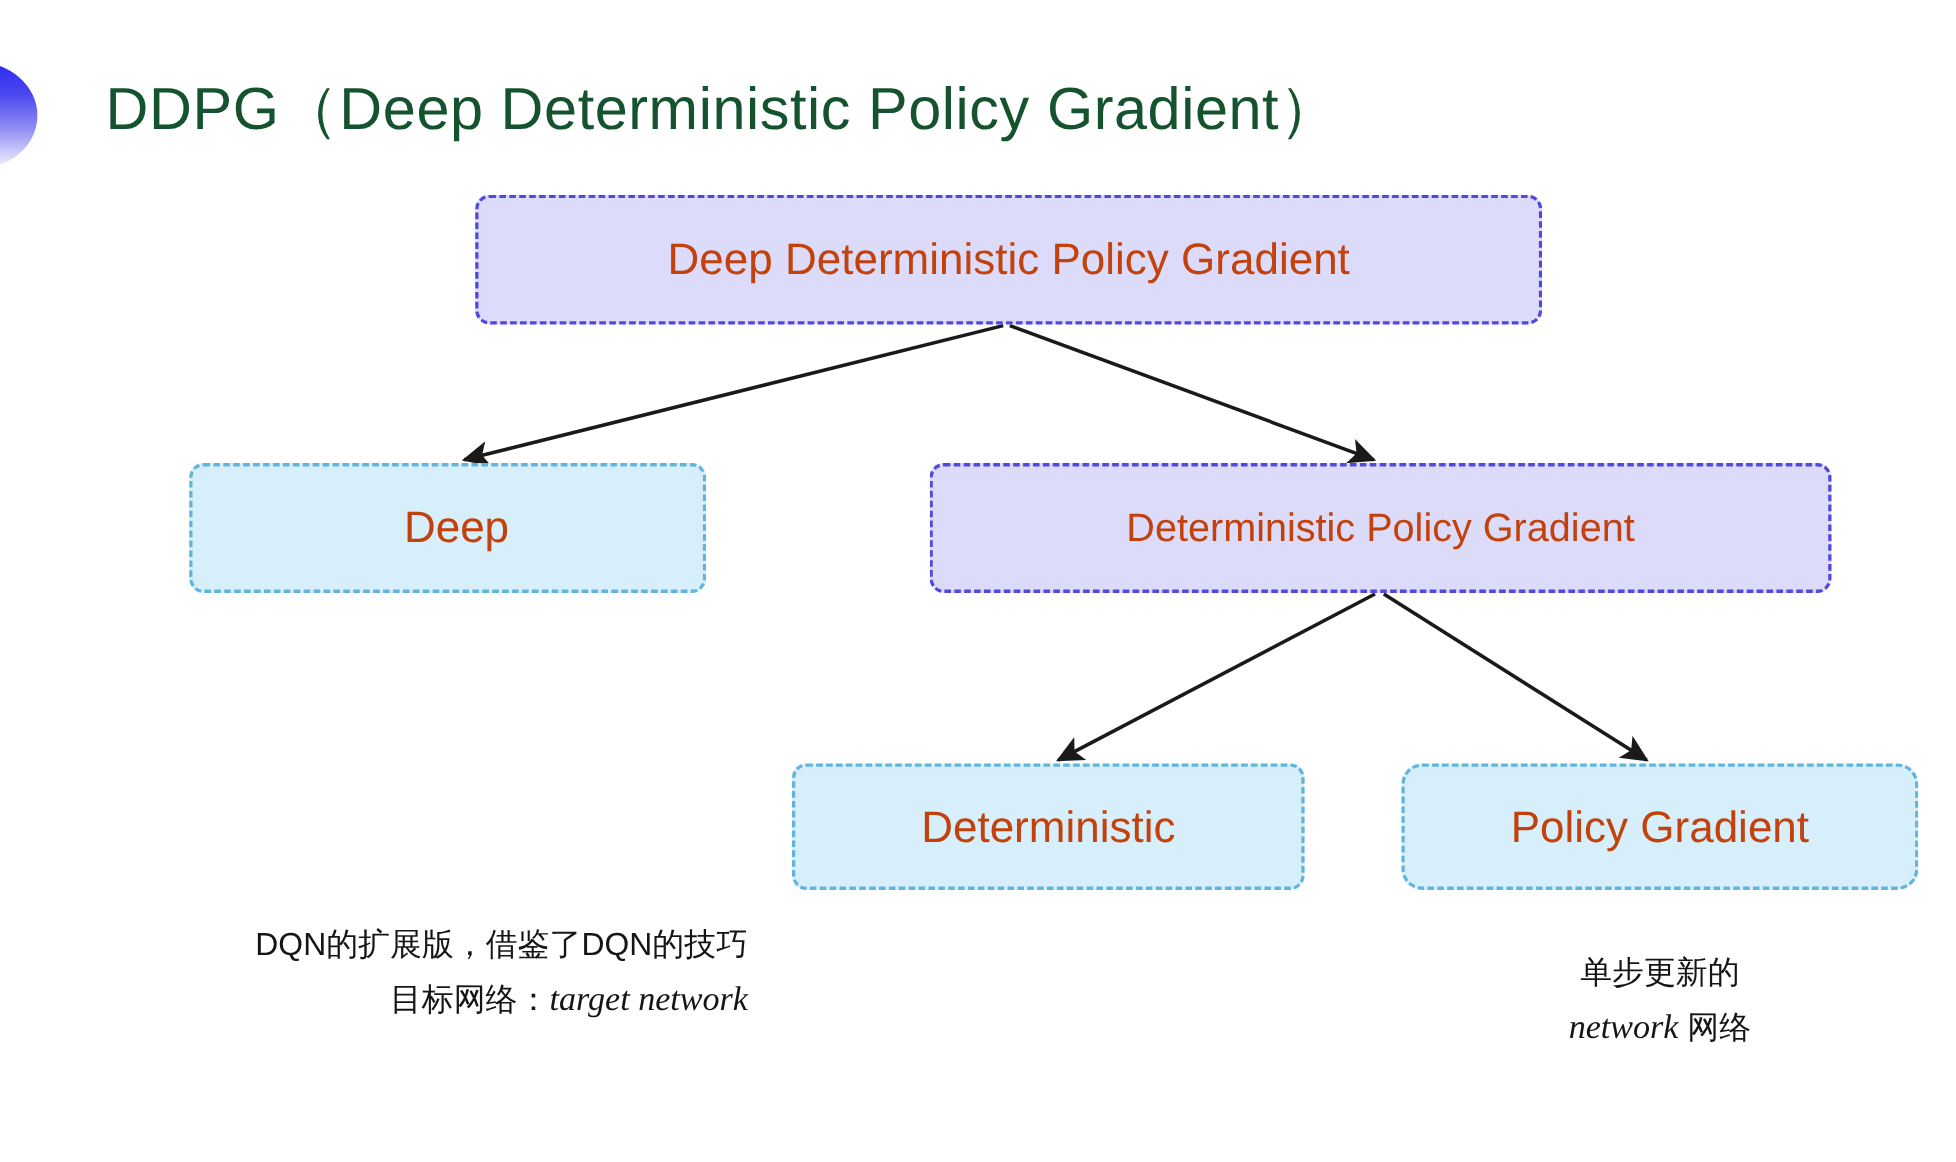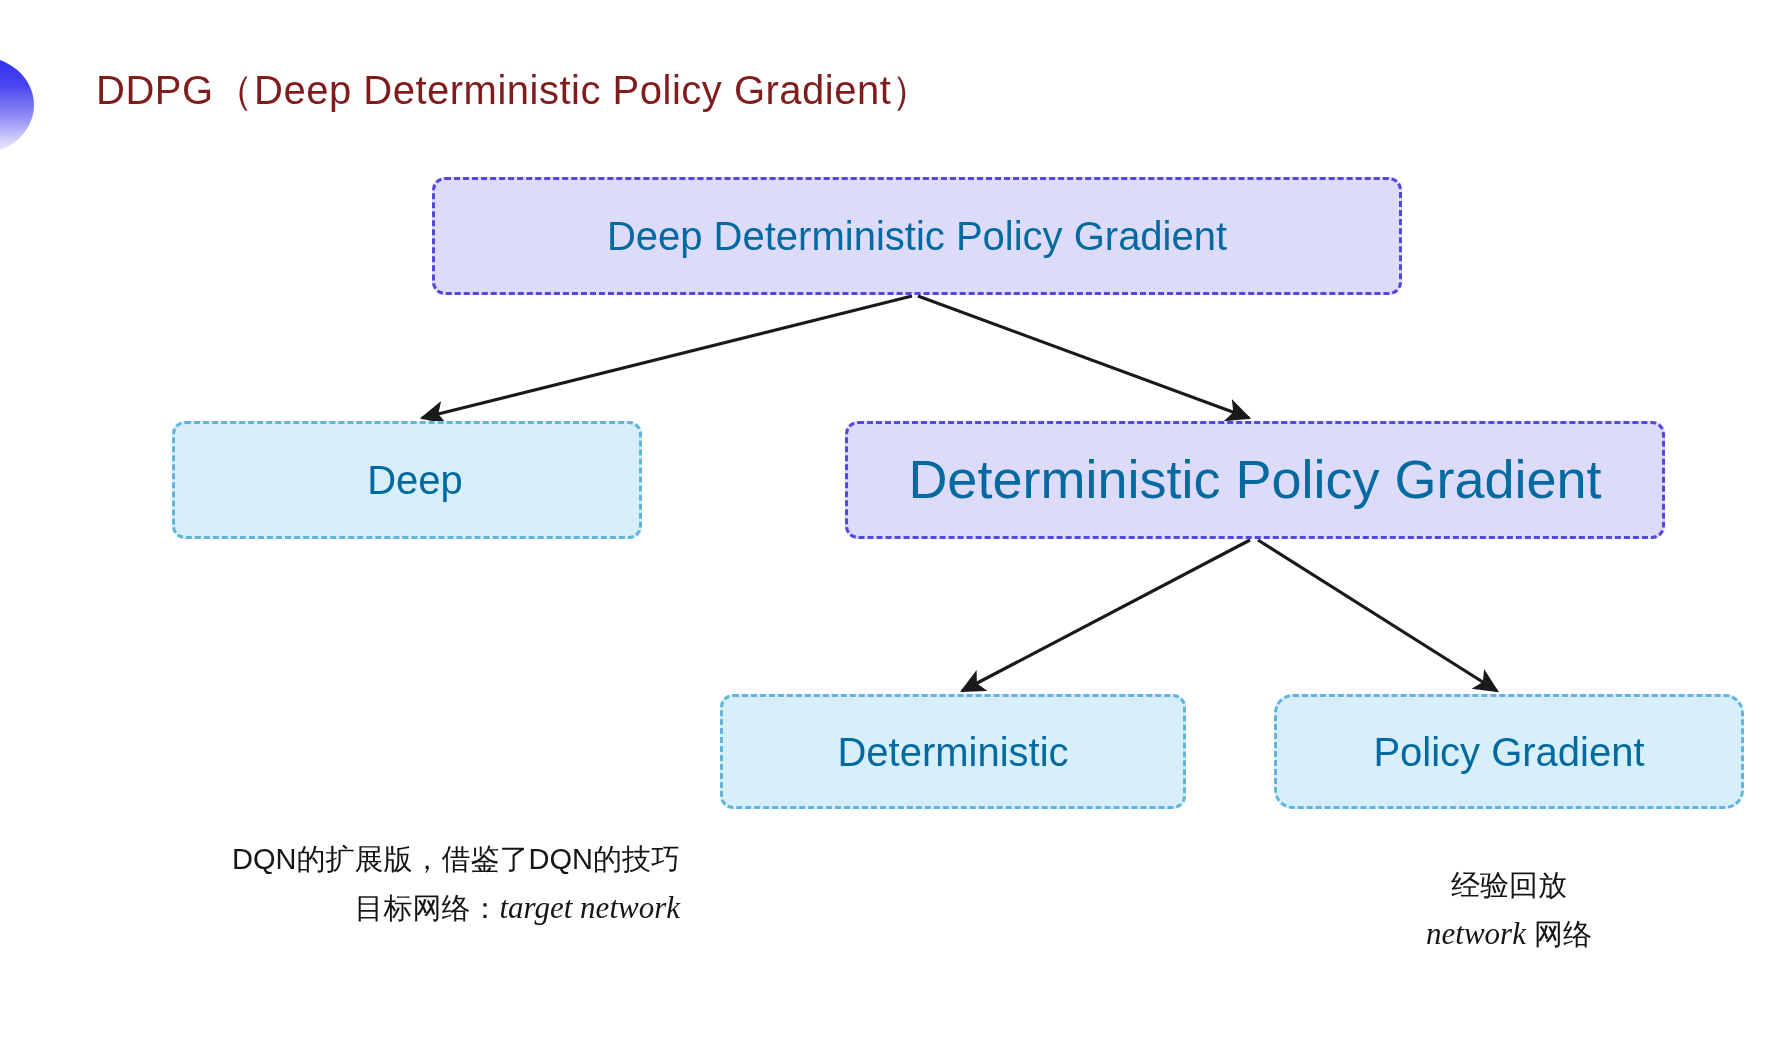--- a/index.html
+++ b/index.html
@@ -25,54 +25,54 @@
     top: 56px;
     width: 56px;
     height: 98px;
     border-radius: 0 56px 56px 0 / 0 49px 49px 0;
     background: linear-gradient(180deg, #2b2bf0 0%, #4a46ef 30%, #8f8df5 62%, #d8d7fb 88%, #f4f4fe 100%);
   }
   #title-text {
     position: absolute;
     left: 96px;
     top: 63px;
-    font-size: 40px;
+    font-size: 54px;
     font-weight: 400;
-    color: #7f1d1d;
+    color: #14532d;
     letter-spacing: 0.5px;
     white-space: nowrap;
     font-family: "Liberation Sans", "DejaVu Sans", sans-serif;
   }
 
   
   .node {
     position: absolute;
     box-sizing: border-box;
     display: flex;
     align-items: center;
     justify-content: center;
     border-radius: 13px;
     text-align: center;
     font-weight: 400;
-    color: #0369a1;
+    color: #c2410c;
     line-height: 1.1;
     font-family: "Liberation Sans", "DejaVu Sans", sans-serif;
   }
   .node.purple {
     background: #dcdcfa;
     border: 3px dashed #5248dd;
   }
   .node.blue {
     background: #d7effa;
     border: 3px dashed #63b4dd;
   }
 
   #node-root   { left: 432px; top: 177px; width: 970px; height: 118px; font-size: 40px; }
   #node-deep   { left: 172px; top: 421px; width: 470px; height: 118px; font-size: 40px; padding-left: 16px; }
-  #node-dpg    { left: 845px; top: 421px; width: 820px; height: 118px; font-size: 54px; }
+  #node-dpg    { left: 845px; top: 421px; width: 820px; height: 118px; font-size: 36px; }
   #node-det    { left: 720px; top: 694px; width: 466px; height: 115px; font-size: 40px; }
   #node-pg     { left: 1274px; top: 694px; width: 470px; height: 115px; font-size: 40px; border-radius: 19px; }
 
   
   #arrows {
     position: absolute;
     left: 0; top: 0;
     width: 1778px;
     height: 1056px;
     pointer-events: none;
@@ -150,20 +150,20 @@
       <span class="cn">DQN的扩展版，借鉴了DQN的技巧</span>
     </div>
     <div class="row">
       <span class="cn">目标网络：</span><span class="mathit">target network</span>
     </div>
   </div>
 
 
   <div class="caption" id="caption-pg">
     <div>
-      <span class="cn">经验回放</span>
+      <span class="cn">单步更新的</span>
     </div>
     <div>
       <span class="mathit">network</span><span class="cn"> 网络</span>
     </div>
   </div>
 
 </div>
 
 </body></html>

